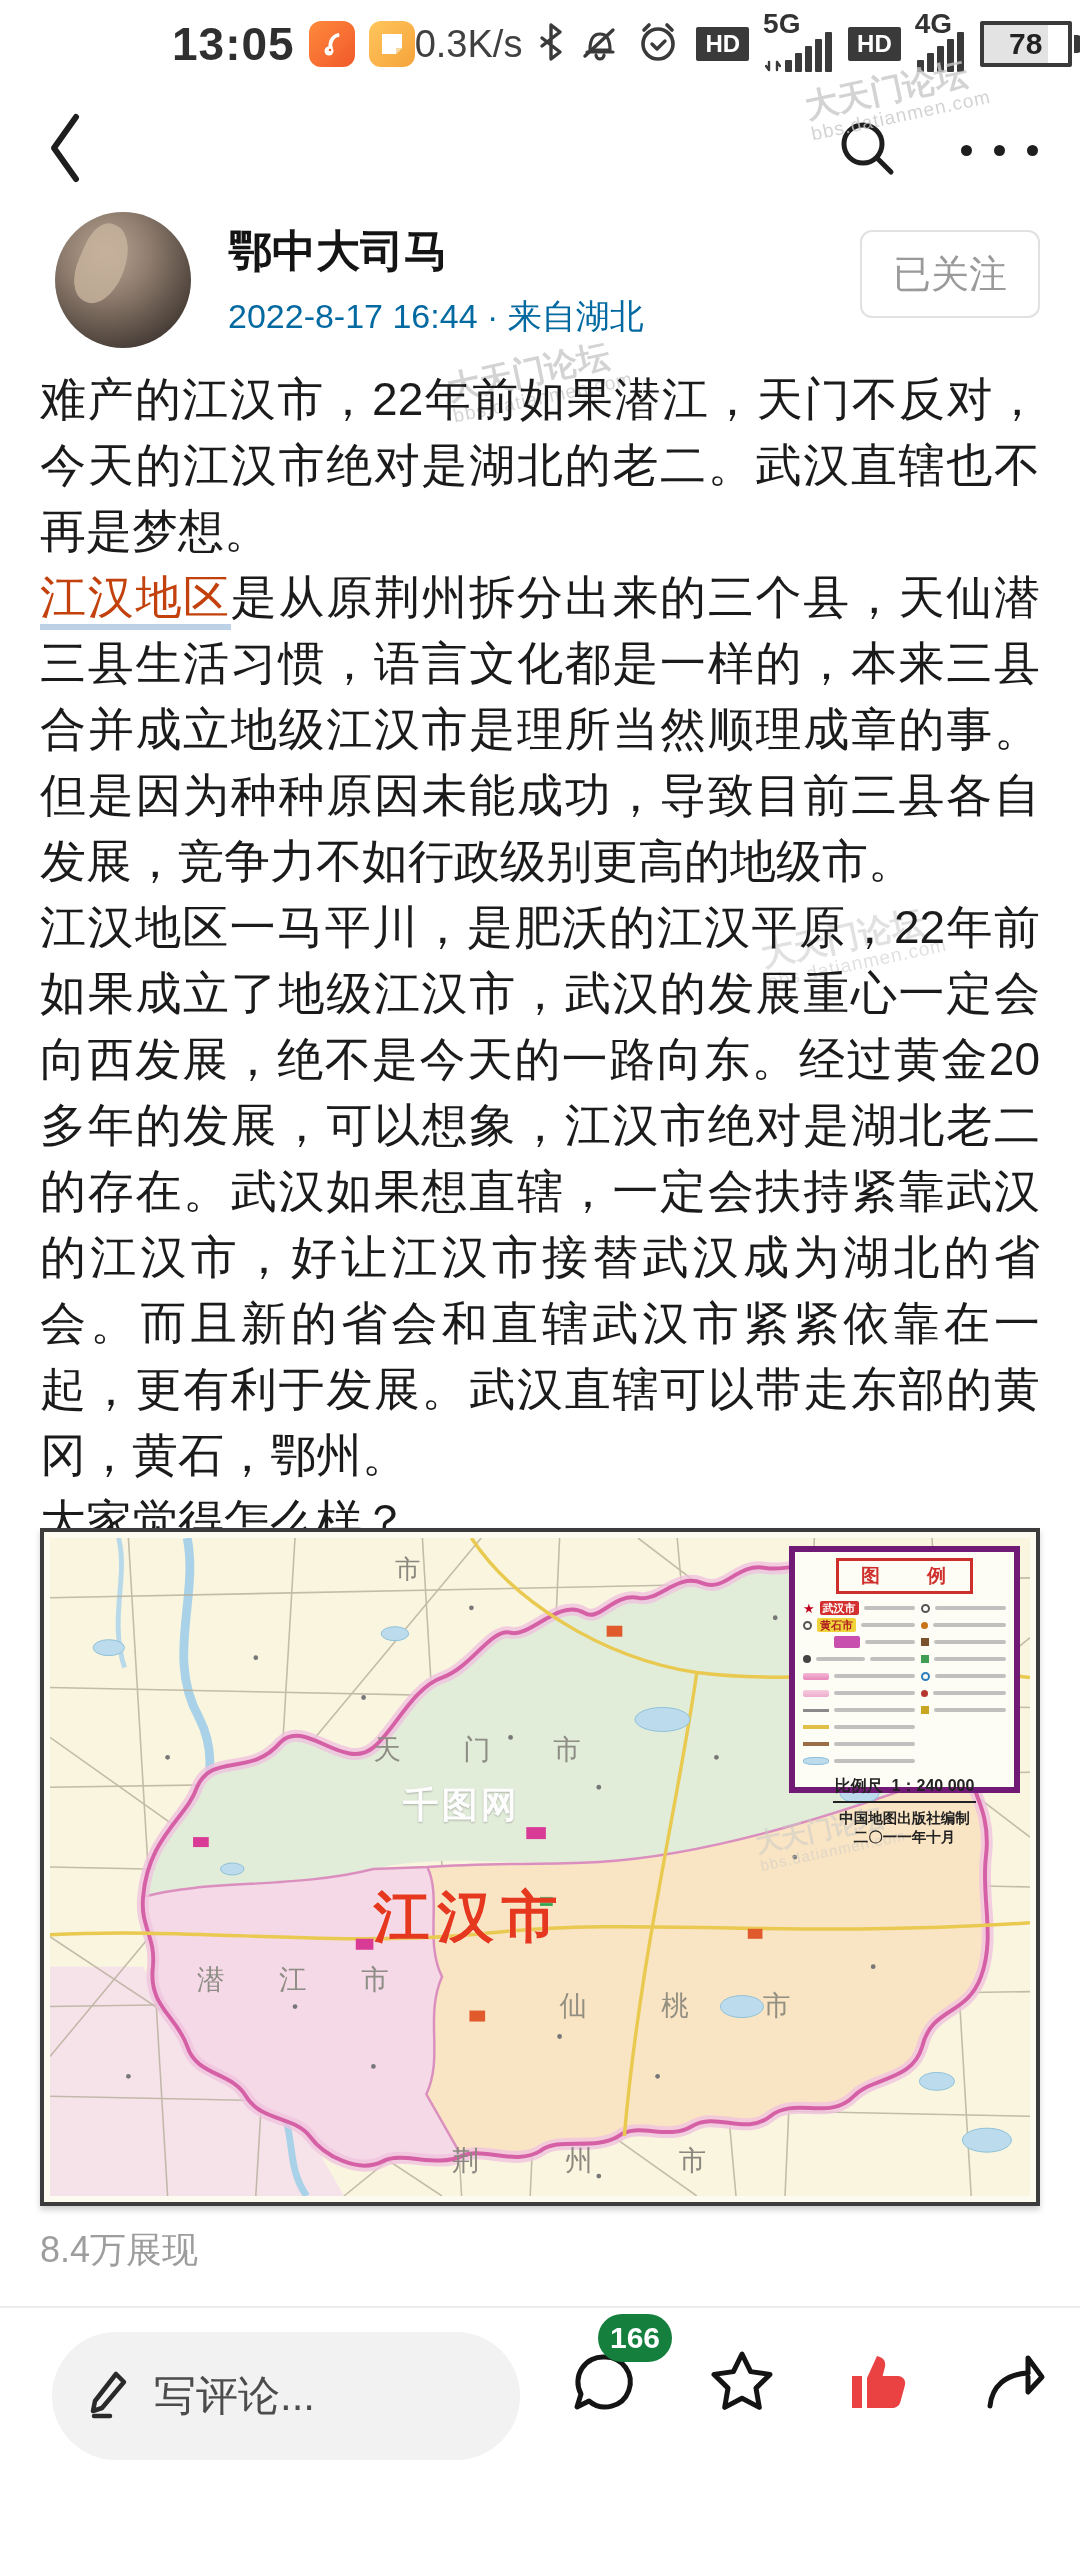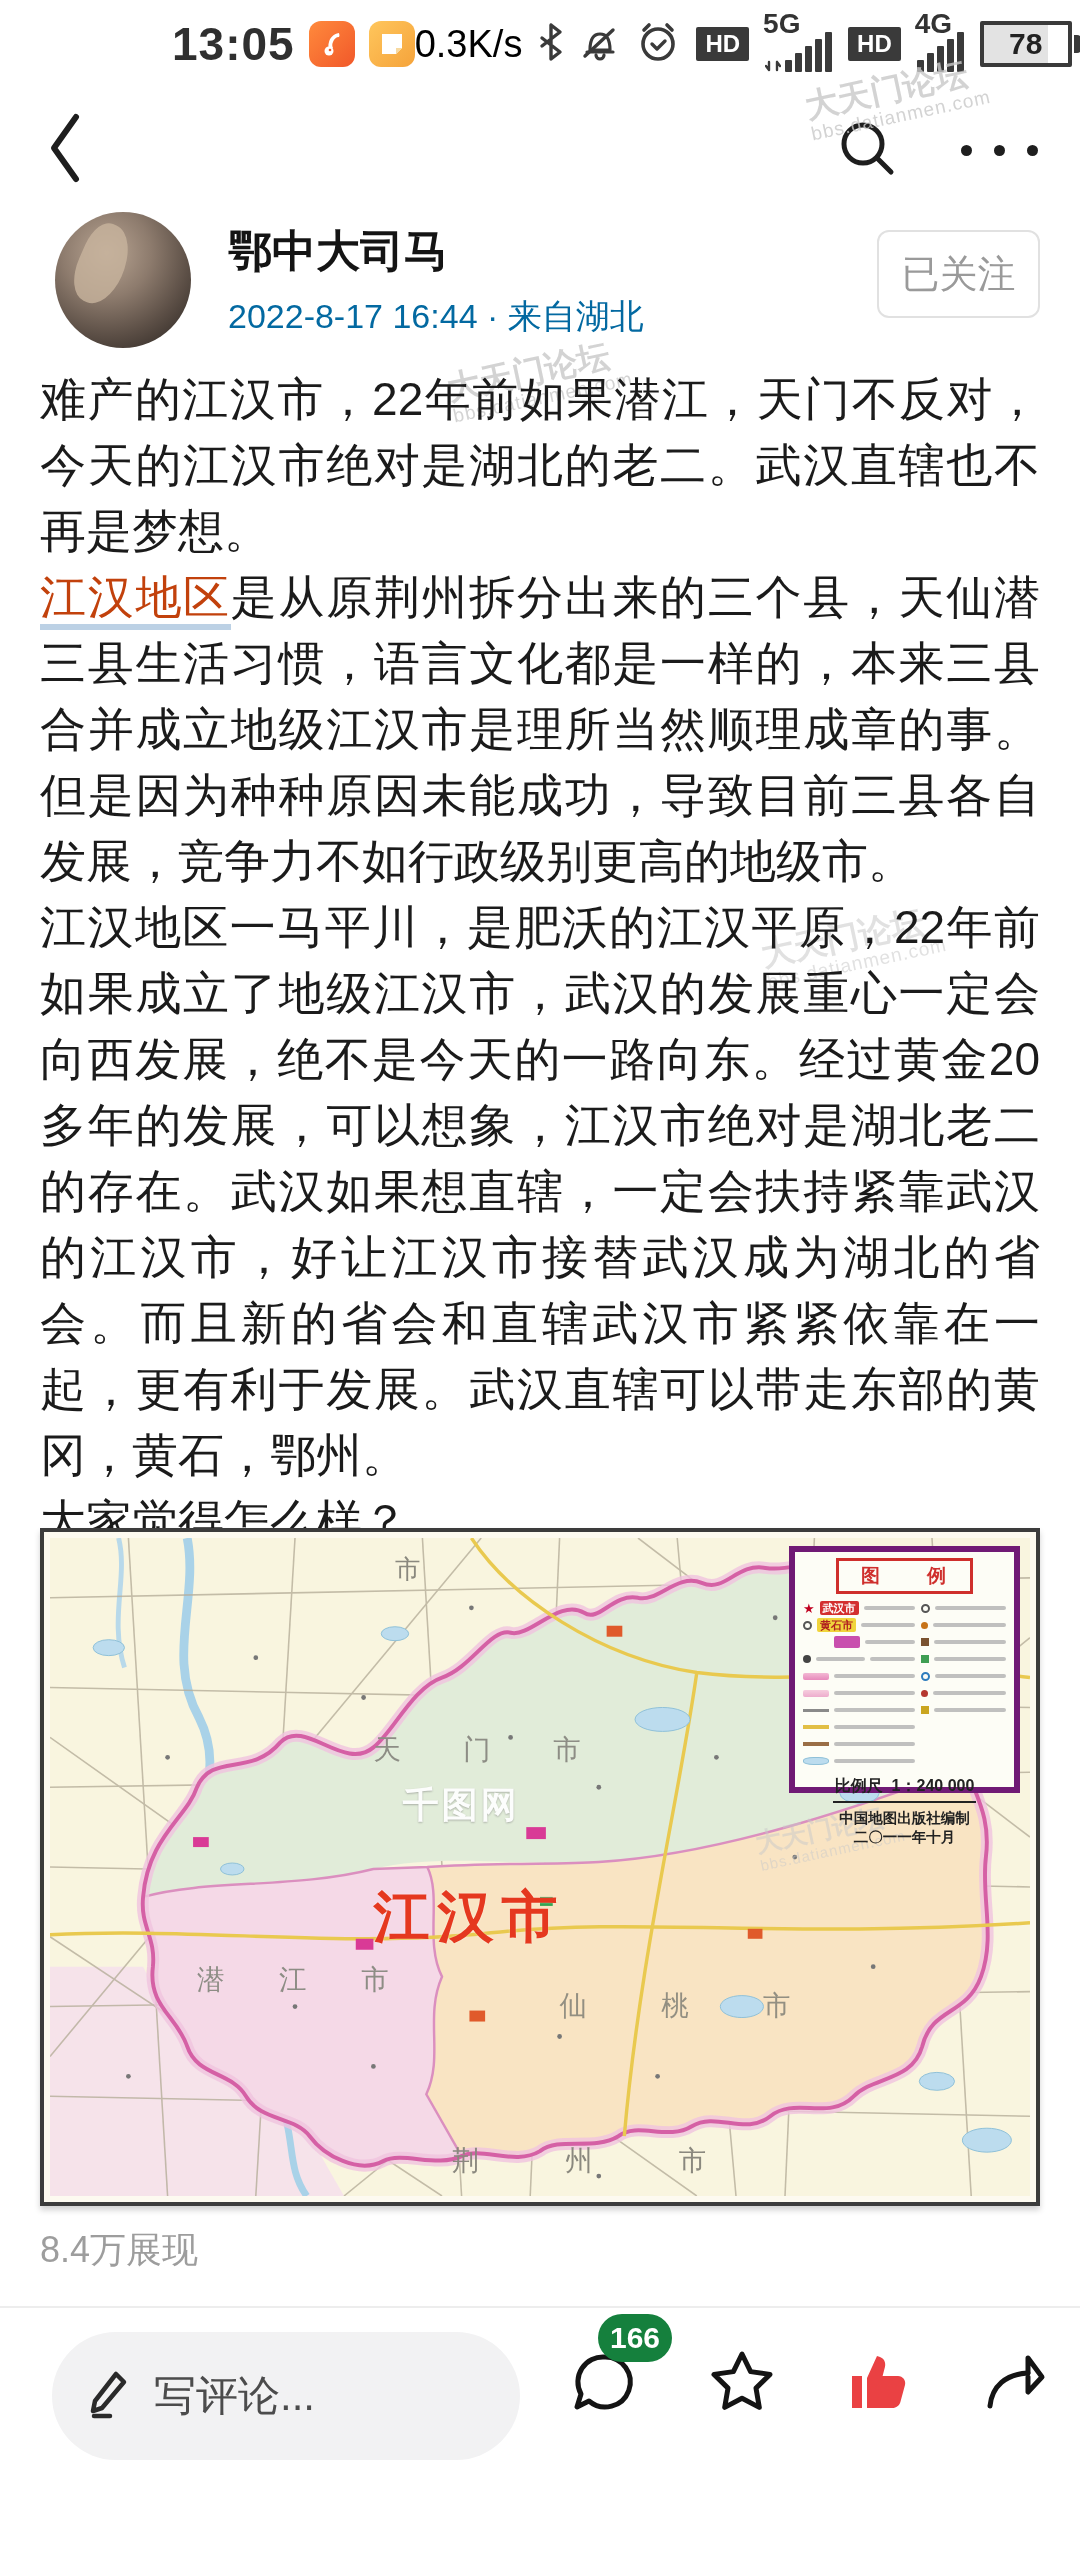--- a/index.html
+++ b/index.html
@@ -7,21 +7,21 @@
   .abs { position:absolute; }
 
   
   .status-bar { top:0; left:0; width:1080px; height:88px; display:flex; align-items:center; justify-content:space-between; padding:0 38px 0 172px; color:#2f2f2f; }
   .sb-left { display:flex; align-items:center; gap:14px; }
   .sb-time { font-size:46px; font-weight:600; letter-spacing:1px; }
   .appicon { width:46px; height:46px; border-radius:12px; display:flex; align-items:center; justify-content:center; }
   .uc { background:linear-gradient(135deg,#ff8a3c,#f1582a); }
   .note { background:linear-gradient(135deg,#ffc65c,#f5a33b); }
   .sb-right { display:flex; align-items:center; gap:16px; }
-  .sb-speed { font-size:38px; color:#000000; }
+  .sb-speed { font-size:38px; color:#404040; }
   .hd-badge { background:#3a3a3a; color:#fff; font-size:24px; font-weight:bold; border-radius:2px; padding:5px 9px; line-height:1; }
   .sig { display:flex; align-items:flex-end; gap:3px; position:relative; padding-top:16px; }
   .sig .g-label { position:absolute; top:-8px; left:-2px; font-size:28px; color:#333; font-weight:600; }
   .bar { width:7px; background:#3a3a3a; border-radius:1px; }
   .battery { display:flex; align-items:center; }
   .batt-body { width:92px; height:46px; border:4px solid #3a3a3a; border-radius:2px; position:relative; overflow:hidden; display:flex; align-items:center; justify-content:center; }
   .batt-fill { position:absolute; left:0; top:0; bottom:0; width:76%; background:#e3e3e3; }
   .batt-num { position:relative; font-size:30px; color:#222; font-weight:600; }
   .batt-tip { width:7px; height:18px; background:#3a3a3a; border-radius:0 4px 4px 0; margin-left:2px; }
 
@@ -36,21 +36,21 @@
   .wm .wm-name { font-size:33px; font-weight:bold; }
   .wm .wm-url { font-size:19px; letter-spacing:1px; }
 
   
   .user-row { top:212px; left:0; width:1080px; height:140px; }
   .avatar { position:absolute; left:55px; top:0; width:136px; height:136px; border-radius:50%;
             background:radial-gradient(circle at 38% 30%, #b9a593 0%, #8d7b6d 35%, #5c4f46 65%, #241f1c 100%); overflow:hidden; }
   .avatar::after { content:""; position:absolute; left:18%; top:8%; width:34%; height:60%; background:#c8b49e; border-radius:40% 60% 50% 50%; transform:rotate(24deg); opacity:.8; }
   .u-name { position:absolute; left:228px; top:10px; font-size:44px; font-weight:bold; color:#141414; }
   .u-meta { position:absolute; left:228px; top:82px; font-size:34px; color:#0369a1; }
-  .follow-btn { position:absolute; right:40px; top:18px; width:163px; height:88px; border:2px solid #e1e1e1; border-radius:12px; display:flex; align-items:center; justify-content:center; font-size:38px; color:#9a9a9a; background:#fff; }
+  .follow-btn { position:absolute; right:40px; top:18px; width:180px; height:88px; border:2px solid #e1e1e1; border-radius:12px; display:flex; align-items:center; justify-content:center; font-size:38px; color:#9a9a9a; background:#fff; }
 
   
   .content { top:366px; left:40px; width:1000px; font-size:46px; line-height:66px; color:#1b1b1b; text-align:justify; }
   .content p { margin:0; }
   .post-link { color:#c2410c; border-bottom:6px solid #bcd1e5; padding-bottom:1px; text-decoration:none; }
 
   
   .map-wrap { top:1528px; left:40px; width:1000px; height:678px; border:4px solid #3c3c3c; background:#fdfaf0; padding:6px; box-shadow:0 4px 6px rgba(0,0,0,.18); }
   .map-inner { position:relative; width:100%; height:100%; overflow:hidden; }
   .map-inner svg { display:block; width:100%; height:100%; }

